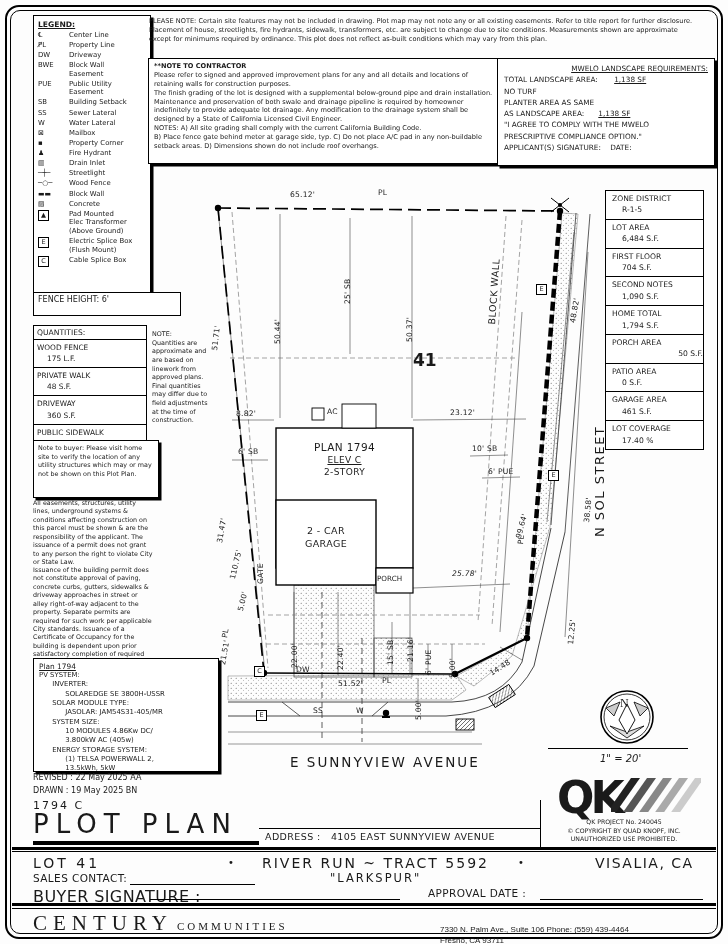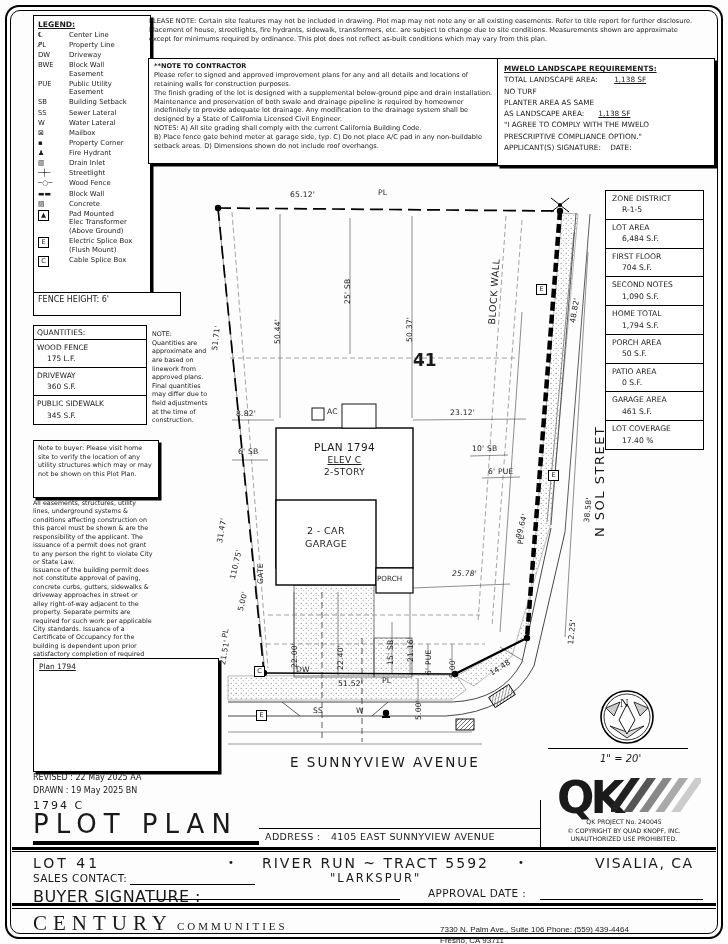--- a/index.html
+++ b/index.html
@@ -124,58 +124,73 @@
 
   <div class="panel shadow" style="left:148px;top:58px;width:342px;height:98px;padding:3px 5px;">
     <div class="tiny" style="font-weight:bold;">**NOTE TO CONTRACTOR</div>
     <div class="tiny pre">Please refer to signed and approved improvement plans for any and all details and locations of retaining walls for construction purposes.
 The finish grading of the lot is designed with a supplemental below-ground pipe and drain installation.  Maintenance and preservation of both swale and drainage pipeline is required by homeowner indefinitely to provide adequate lot drainage.  Any modification to the drainage system shall be designed by a State of California Licensed Civil Engineer.
 NOTES:  A) All site grading shall comply with the current California Building Code.
 B) Place fence gate behind meter at garage side, typ.  C) Do not place A/C pad in any non-buildable setback areas.  D) Dimensions shown do not include roof overhangs.</div>
   </div>
 
   <div class="panel shadow" style="left:497px;top:58px;width:204px;height:98px;padding:4px 6px;font-size:7.3px;line-height:1.55;">
-    <div class="u" style="font-weight:bold;">MWELO LANDSCAPE REQUIREMENTS:</div>
+    <div class="u" style="font-weight:normal;text-align:right;">MWELO LANDSCAPE REQUIREMENTS:</div>
     <div><span>TOTAL LANDSCAPE AREA:</span> <span class="u" style="padding:0 14px;">1,138 SF</span></div>
     <div>NO TURF</div>
     <div>PLANTER AREA AS SAME</div>
     <div><span>AS LANDSCAPE AREA:</span><span class="u" style="padding:0 14px;">1,138 SF</span></div>
     <div>"I AGREE TO COMPLY WITH THE MWELO</div>
     <div>PRESCRIPTIVE COMPLIANCE OPTION."</div>
     <div><span>APPLICANT(S) SIGNATURE:</span>&nbsp;&nbsp;&nbsp;&nbsp;<span>DATE:</span></div>
   </div>
 
   <div class="panel" style="left:33px;top:292px;width:138px;height:18px;padding:2px 4px;font-size:8px;">FENCE HEIGHT: 6'</div>
 
   <div class="panel" style="left:33px;top:325px;width:112px;">
     <div style="padding:2px 3px;font-size:7.6px;">QUANTITIES:</div>
     <div class="qrow">
         <div>WOOD FENCE</div>
         <div style="padding-left:10px;">175 L.F.</div>
       </div>
     <div class="qrow">
+        <div>PRIVATE WALK</div>
+        <div style="padding-left:10px;">48 S.F.</div>
+      </div>
+    <div class="qrow">
         <div>DRIVEWAY</div>
         <div style="padding-left:10px;">360 S.F.</div>
       </div>
     <div class="qrow">
         <div>PUBLIC SIDEWALK</div>
         <div style="padding-left:10px;">345 S.F.</div>
       </div>
   </div>
 
   <div class="abs tiny pre" style="left:152px;top:330px;width:57px;font-size:6.4px;">NOTE:
 Quantities are approximate and are based on linework from approved plans.  Final quantities may differ due to field adjustments at the time of construction.</div>
 
   <div class="panel shadow" style="left:33px;top:440px;width:116px;height:50px;padding:3px 4px;font-size:6.4px;line-height:1.35;">Note to buyer: Please visit home site to verify the location of any utility structures which may or may not be shown on this Plot Plan.</div>
 
   <div class="abs" style="left:33px;top:499px;width:121px;font-size:6.35px;line-height:1.33;">All easements, structures, utility lines, underground systems &amp; conditions affecting construction on this parcel must be shown &amp; are the responsibility of the applicant. The issuance of a permit does not grant to any person the right to violate City or State Law.</div>
   <div class="abs" style="left:33px;top:566px;width:121px;font-size:6.35px;line-height:1.33;">Issuance of the building permit does not constitute approval of paving, concrete curbs, gutters, sidewalks &amp; driveway approaches in street or alley right-of-way adjacent to the property. Separate permits are required for such work per applicable City standards. Issuance of a Certificate of Occupancy for the building is dependent upon prior satisfactory completion of required pavement and concrete work.</div>
 
   <div class="panel shadow" style="left:33px;top:658px;width:174px;height:106px;padding:3px 5px;">
     <div class="u" style="font-size:7.4px;">Plan 1794</div>
+    <div class="pre-x" style="font-size:6.9px;line-height:1.35;">PV SYSTEM:
+      INVERTER:
+            SOLAREDGE SE 3800H-USSR
+      SOLAR MODULE TYPE:
+            JASOLAR: JAM54S31-405/MR
+      SYSTEM SIZE:
+            10 MODULES 4.86Kw DC/
+            3.800kW AC (405w)
+      ENERGY STORAGE SYSTEM:
+            (1) TELSA POWERWALL 2,
+            13.5kWh, 5kW</div>
   </div>
 
   <div class="abs" style="left:33px;top:772px;font-size:8px;line-height:1.6;">
     <div>REVISED :  22 May 2025   AA</div>
     <div>DRAWN :    19 May 2025   BN</div>
   </div>
 
   <div class="panel" style="left:605px;top:190px;width:97px;">
     <div class="strow">
         <div>ZONE DISTRICT</div>
@@ -192,21 +207,21 @@
     <div class="strow">
         <div>SECOND NOTES</div>
         <div style="padding-left:10px;">1,090 S.F.</div>
       </div>
     <div class="strow">
         <div>HOME TOTAL</div>
         <div style="padding-left:10px;">1,794 S.F.</div>
       </div>
     <div class="strow">
         <div>PORCH AREA</div>
-        <div style="padding-left:10px;">50 S.F.</div>
+        <div style="padding-left:10px;text-align:right;">50 S.F.</div>
       </div>
     <div class="strow">
         <div>PATIO AREA</div>
         <div style="padding-left:10px;">0 S.F.</div>
       </div>
     <div class="strow">
         <div>GARAGE AREA</div>
         <div style="padding-left:10px;">461 S.F.</div>
       </div>
     <div class="strow" style="border-bottom:none;">

